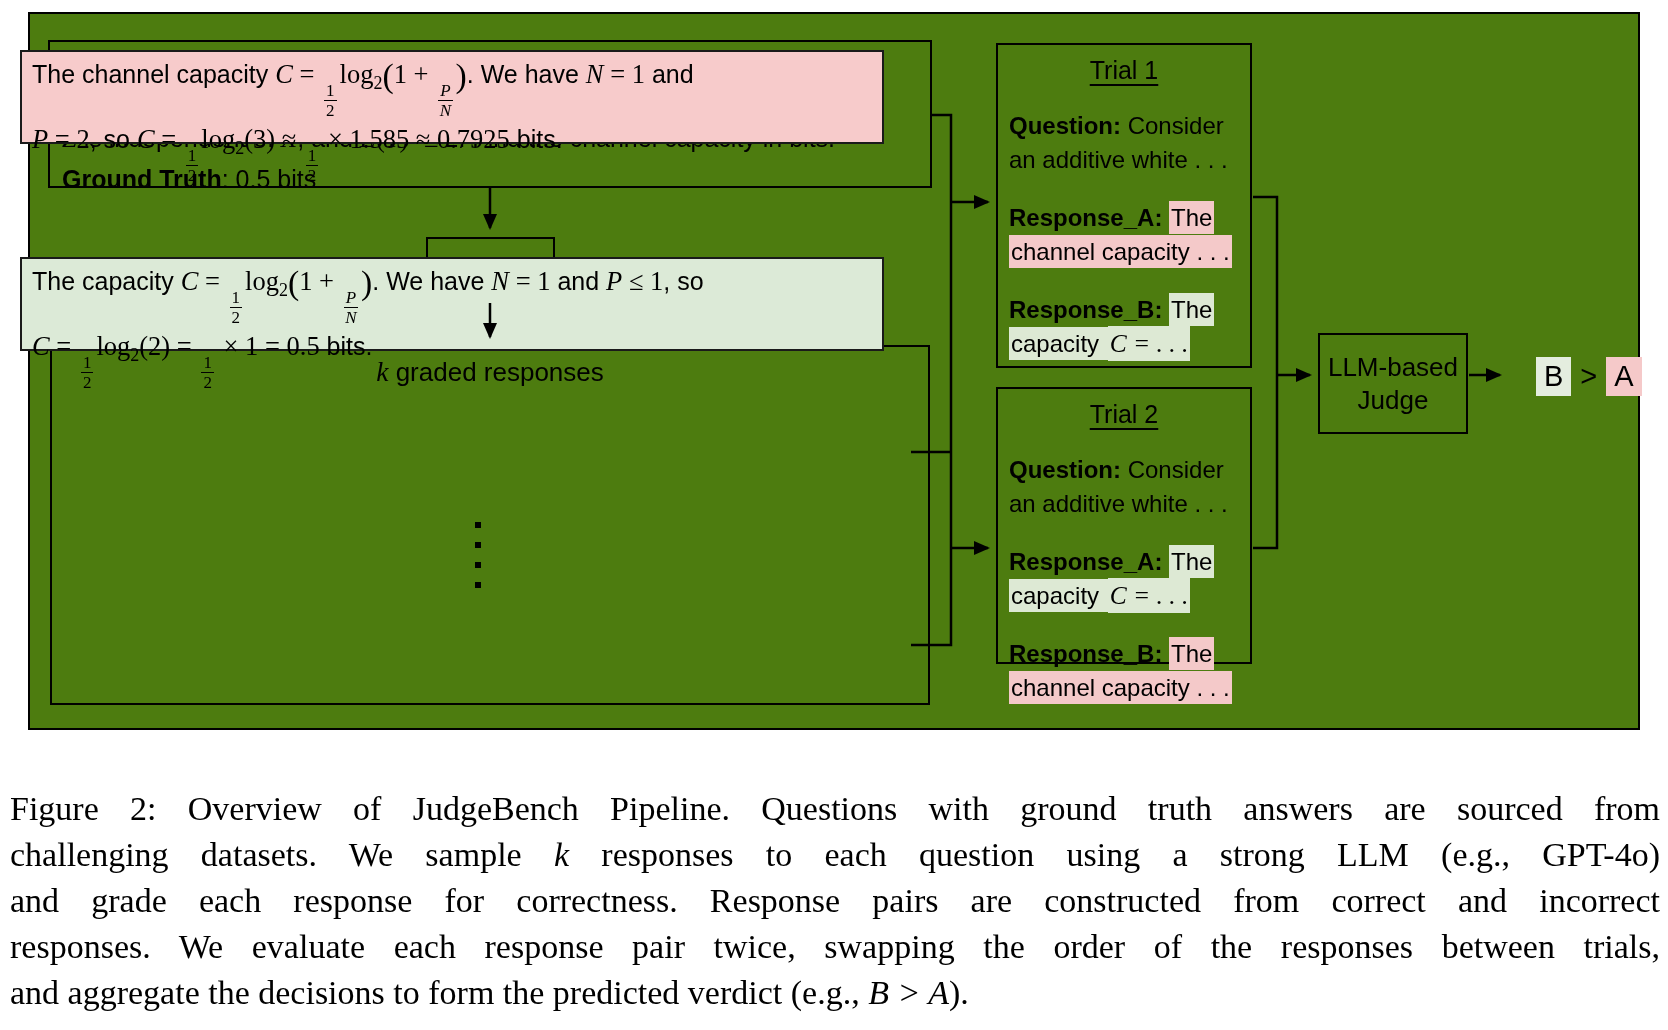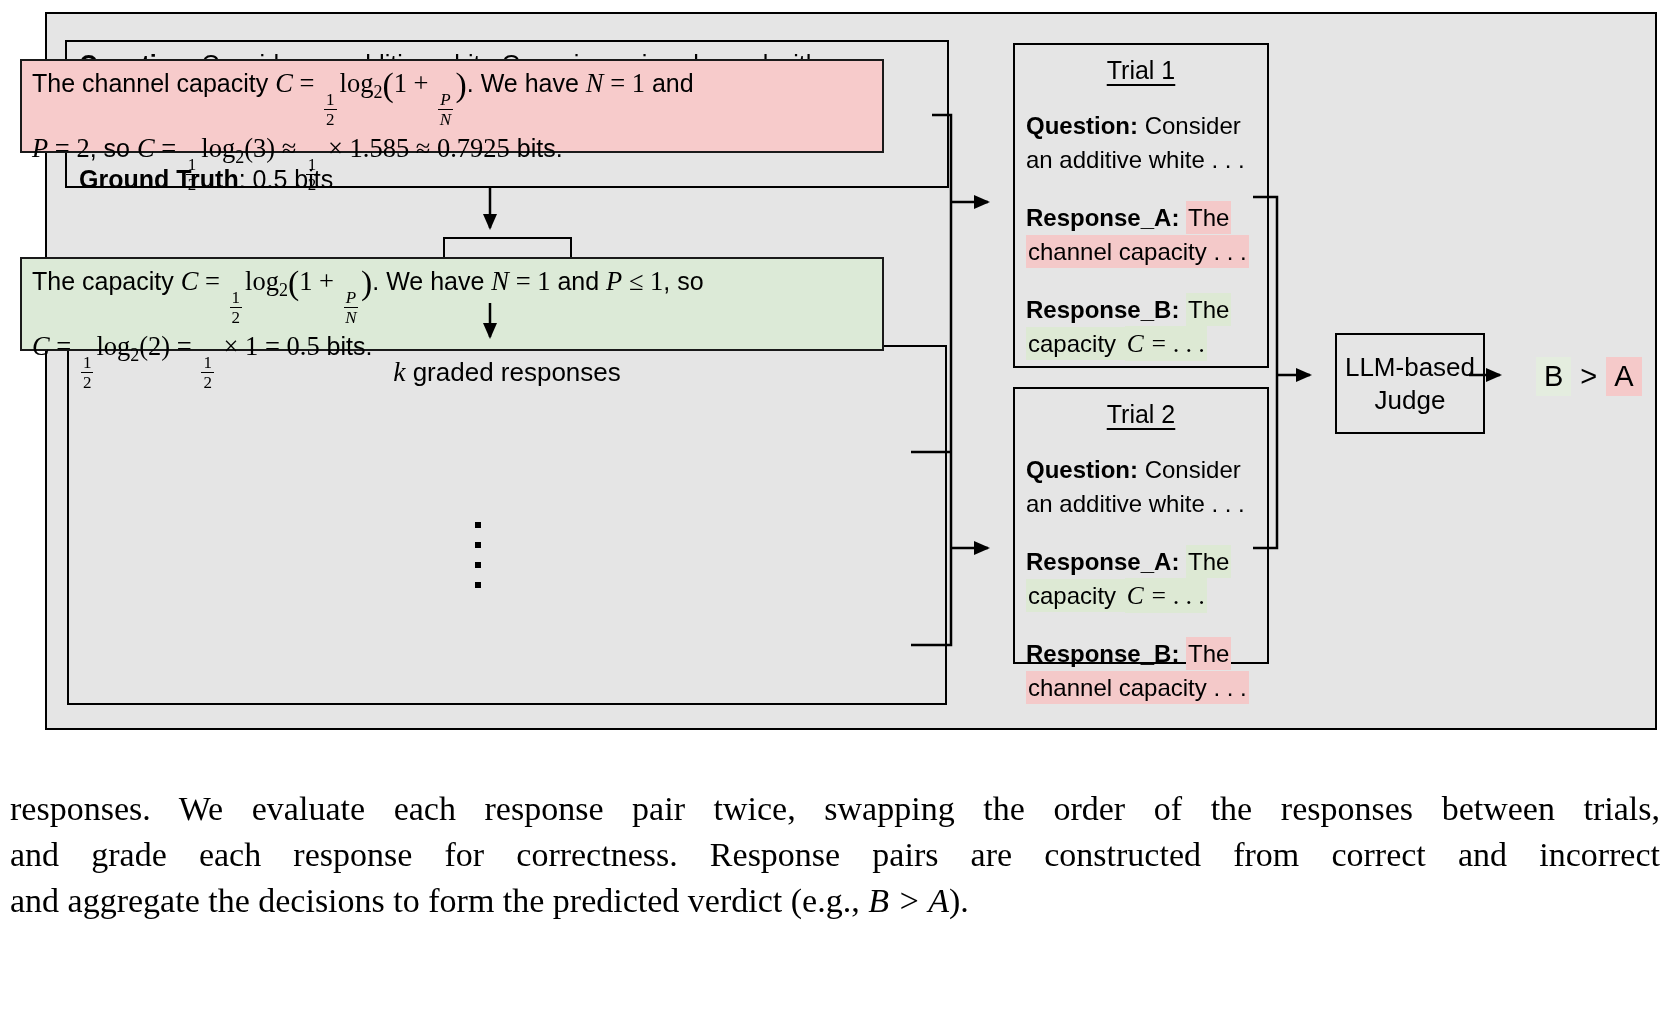--- a/index.html
+++ b/index.html
@@ -1,34 +1,34 @@
 <!DOCTYPE html>
 <html style="--box_pink: #f7cbcb; --box_green: #dcead7; --hl_pink: #f4c9c9; --hl_green: #dde9d4; --verdict_green: #e4eddf; --verdict_pink: #f5c9c9;"><head>
 <meta charset="utf-8">
 <style>
   html,body{margin:0;padding:0;}
   body{
     width:1668px;height:1030px;background:#ffffff;color:#000;
     font-family:"Liberation Sans",sans-serif;position:relative;overflow:hidden;
   }
   .abs{position:absolute;box-sizing:border-box;}
-  .box{position:absolute;box-sizing:border-box;border:2px solid #000;background:#e5e5e5;margin-left:17px;}
+  .box{position:absolute;box-sizing:border-box;border:2px solid #000;background:#4d7c0f;}
 
   
   #frame{left:28px;top:12px;width:1612px;height:718px;}
   #question-box{left:48px;top:40px;width:884px;height:148px;padding:5px 12px;
     font-size:25px;line-height:34px;white-space:nowrap;}
   #gt-line{margin-top:7px;}
   #llm-box{left:426px;top:237px;width:129px;height:65px;display:flex;
     align-items:center;justify-content:center;font-size:28px;}
   #responses-box{left:50px;top:345px;width:880px;height:360px;}
   #responses-title{position:absolute;left:0;right:0;top:9px;text-align:center;font-size:26px;}
   .resp-box{position:absolute;left:20px;width:840px;height:86px;border:2px solid #1a1a1a;
     padding:2px 10px;font-size:25px;line-height:40px;white-space:nowrap;}
-  #resp-incorrect{top:59px;background:var(--box_pink);}
+  #resp-incorrect{top:50px;background:var(--box_pink);}
   #resp-correct{top:257px;background:var(--box_green);}
   #dots{left:475px;top:522px;display:flex;flex-direction:column;gap:14px;}
   #dots i{width:6px;height:6px;background:#000;display:block;}
   .trial-box{left:996px;width:256px;padding:8px 11px;font-size:24px;line-height:34px;white-space:nowrap;}
   #trial1{top:43px;height:325px;}
   #trial2{top:387px;height:277px;}
   .trial-title{text-align:center;text-decoration:underline;text-underline-offset:5px;
     font-size:25px;margin-bottom:22px;}
   .trial-para{margin-bottom:24px;}
   #judge-box{left:1318px;top:333px;width:150px;height:101px;display:flex;flex-direction:column;
@@ -177,16 +177,18 @@
     <path d="M911 452 H951"></path>
     <path d="M951 202 H988" marker-end="url(#ah)"></path>
     <path d="M951 548 H988" marker-end="url(#ah)"></path>
     <path d="M1253 197 H1277 V548 H1253"></path>
     <path d="M1277 375 H1310" marker-end="url(#ah)"></path>
     <path d="M1469 375 H1500" marker-end="url(#ah)"></path>
   </g>
 </svg>
 
 <div class="abs" id="caption">
+  <div class="cap-line"><span class="s-c">Figure 2: Overview of JudgeBench Pipeline. Questions with ground truth answers are sourced from</span></div>
+  <div class="cap-line"><span class="s-c">challenging datasets. We sample </span><span class="s-ci">k</span><span class="s-c"> responses to each question using a strong LLM (e.g., GPT-4o)</span></div>
+  <div class="cap-line"><span class="s-c">and grade each response for correctness. Response pairs are constructed from correct and incorrect</span></div>
   <div class="cap-line"><span class="s-c">responses. We evaluate each response pair twice, swapping the order of the responses between trials,</span></div>
-  <div class="cap-line"><span class="s-c">and grade each response for correctness. Response pairs are constructed from correct and incorrect</span></div>
   <div class="cap-line last"><span class="s-c">and aggregate the decisions to form the predicted verdict (e.g., </span><span class="s-ci">B &gt; A</span><span class="s-c">).</span></div>
 </div>
 
 </body></html>

